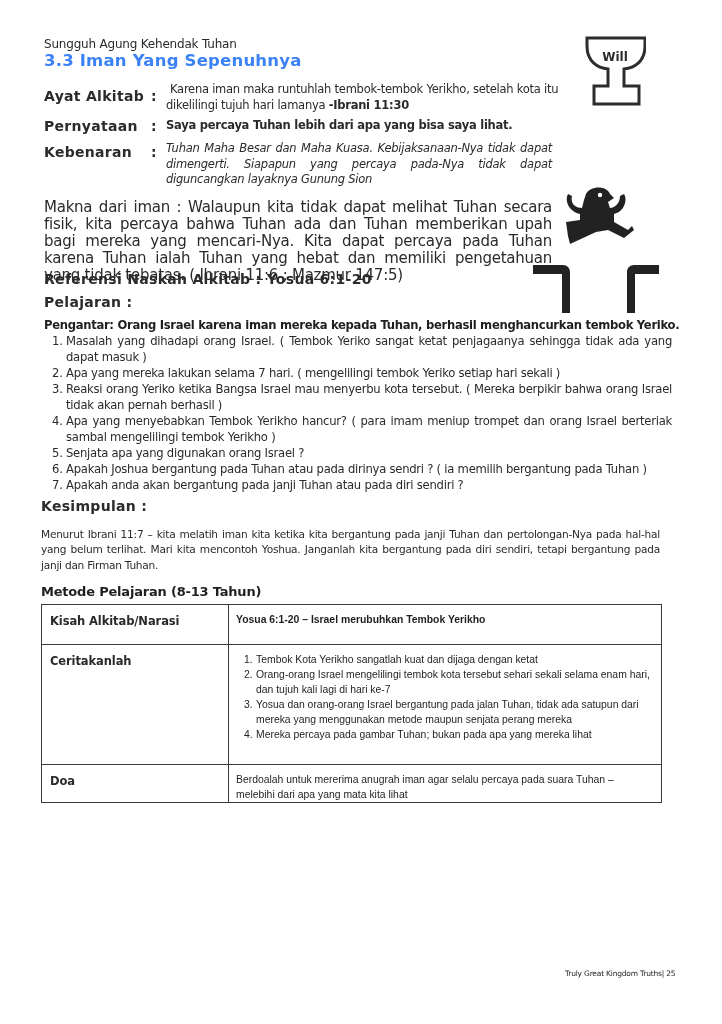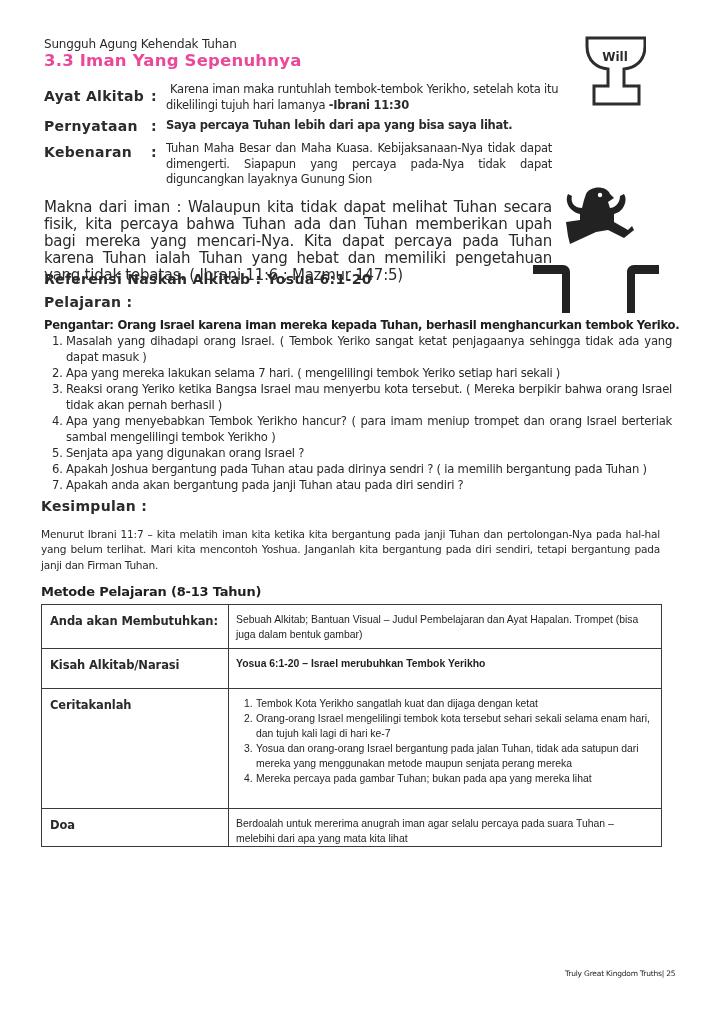--- a/index.html
+++ b/index.html
@@ -1,20 +1,20 @@
 <!DOCTYPE html>
 <html><head>
 <meta charset="utf-8">
 <style>
   html, body { margin: 0; padding: 0; background: #ffffff; }
   body { width: 722px; height: 1024px; position: relative; overflow: hidden; color: #1f1f1f;
          font-family: "DejaVu Sans", sans-serif; }
   .abs { position: absolute; }
   .subtitle { left: 44px; top: 37px; font-size: 12px; color: #2a2a2a; letter-spacing: -0.2px; }
-  .title { left: 44px; top: 51px; font-size: 16.5px; font-weight: bold; color: #ec4899; letter-spacing: 0.2px; }
+  .title { left: 44px; top: 51px; font-size: 16.5px; font-weight: bold; color: #3b82f6; letter-spacing: 0.2px; }
   .lbl { font-size: 14px; font-weight: bold; color: #2b2b2b; letter-spacing: 0.3px; }
   .colon { font-size: 14px; font-weight: bold; color: #2b2b2b; }
   .val { font-size: 11.5px; line-height: 15.5px; color: #2a2a2a; letter-spacing: -0.25px; }
   .val b { font-weight: bold; }
   .justify { text-align: justify; }
   .makna { left: 44px; top: 199px; width: 508px; font-size: 15px; line-height: 17px; text-align: justify; letter-spacing: -0.25px; color: #2a2a2a; }
   .h2 { font-size: 14px; font-weight: bold; color: #2b2b2b; letter-spacing: 0.3px; }
   .intro { left: 44px; top: 318px; font-size: 11.6px; font-weight: bold; color: #1f1f1f; letter-spacing: -0.3px; }
   ol.lesson { position: absolute; left: 46px; top: 333px; width: 626px; margin: 0; padding: 0; list-style: none;
               font-size: 11.6px; line-height: 16px; color: #2a2a2a; letter-spacing: -0.25px; }
@@ -50,21 +50,21 @@
 <div class="abs lbl" style="left:44px; top:88px;">Ayat Alkitab</div>
 <div class="abs colon" style="left:151px; top:88px;">:</div>
 <div class="abs val" style="left:166px; top:82px; width:410px; text-indent:4px;"><span>Karena iman maka runtuhlah tembok-tembok Yerikho, setelah kota itu dikelilingi tujuh hari lamanya </span><b>-Ibrani 11:30</b></div>
 
 <div class="abs lbl" style="left:44px; top:118px;text-align:center;">Pernyataan</div>
 <div class="abs colon" style="left:151px; top:118px;">:</div>
 <div class="abs val" style="left:166px; top:118px; font-weight:bold;text-align:center;">Saya percaya Tuhan lebih dari apa yang bisa saya lihat.</div>
 
 <div class="abs lbl" style="left:44px; top:144px;">Kebenaran</div>
 <div class="abs colon" style="left:151px; top:144px;">:</div>
-<div class="abs val justify" style="left:166px; top:141px; width:386px;">Tuhan Maha Besar dan Maha Kuasa. Kebijaksanaan-Nya tidak dapat dimengerti. Siapapun yang percaya pada-Nya tidak dapat diguncangkan layaknya Gunung Sion</div>
+<div class="abs val justify" style="left:166px; top:141px; width:386px;font-style:italic;">Tuhan Maha Besar dan Maha Kuasa. Kebijaksanaan-Nya tidak dapat dimengerti. Siapapun yang percaya pada-Nya tidak dapat diguncangkan layaknya Gunung Sion</div>
 
 <div class="abs makna">Makna dari iman : Walaupun kita tidak dapat melihat Tuhan secara fisik, kita percaya bahwa Tuhan ada dan Tuhan memberikan upah bagi mereka yang mencari-Nya. Kita dapat percaya pada Tuhan karena Tuhan ialah Tuhan yang hebat dan memiliki pengetahuan yang tidak tebatas. ( Ibrani 11:6 ; Mazmur 147:5)</div>
 
 <div class="abs" style="left:562px; top:186px; width:80px; height:70px;">
   <svg width="80" height="70" viewBox="0 0 80 70">
     <path d="M24 8 C28 0 44 -1 48 8 L52 12 L46 16 L48 22 C52 22 58 18 58 10 L62 8 C66 14 62 26 52 28 L52 36 L66 44 L70 40 L72 44 L62 52 L46 44 L34 46 L8 58 L6 50 L4 36 L18 34 L18 28 C8 26 2 16 6 8 L10 10 C8 18 14 22 20 22 L22 14 Z" fill="#222"></path>
     <circle cx="38" cy="9" r="2.2" fill="#fff"></circle>
   </svg>
 </div>
 
@@ -88,24 +88,20 @@
   <li><span class="num">6.</span><span>Apakah Joshua bergantung pada Tuhan atau pada dirinya sendri ? ( ia memilih bergantung pada Tuhan )</span></li>
   <li><span class="num">7.</span><span>Apakah anda akan bergantung pada janji Tuhan atau pada diri sendiri ?</span></li>
 </ol>
 
 <div class="abs h2 kesim-title">Kesimpulan :</div>
 <div class="abs kesim">Menurut Ibrani 11:7 – kita melatih iman kita ketika kita bergantung pada janji Tuhan dan pertolongan-Nya pada hal-hal yang belum terlihat. Mari kita mencontoh Yoshua. Janganlah kita bergantung pada diri sendiri, tetapi bergantung pada janji dan Firman Tuhan.</div>
 
 <div class="abs metode">Metode Pelajaran (8-13 Tahun)</div>
 <table class="m">
   <tbody>
-      <tr class="r1">
-    <td class="k">Anda akan Membutuhkan:</td>
-    <td class="v">Sebuah Alkitab; Bantuan Visual – Judul Pembelajaran dan Ayat Hapalan. Trompet (bisa juga dalam bentuk gambar)</td>
-  </tr>
   <tr class="r2">
     <td class="k">Kisah Alkitab/Narasi</td>
     <td class="v bold">Yosua 6:1-20 – Israel merubuhkan Tembok Yerikho</td>
   </tr>
   <tr class="r3">
     <td class="k">Ceritakanlah</td>
     <td class="v">
       <ol class="story">
         <li><span class="num">1.</span><span>Tembok Kota Yerikho sangatlah kuat dan dijaga dengan ketat</span></li>
         <li><span class="num">2.</span><span>Orang-orang Israel mengelilingi tembok kota tersebut sehari sekali selama enam hari, dan tujuh kali lagi di hari ke-7</span></li>

